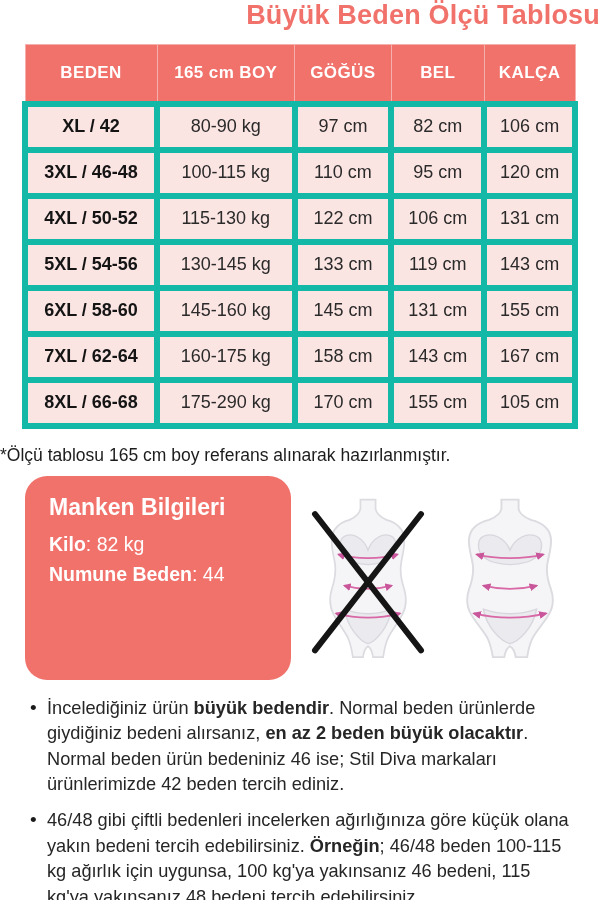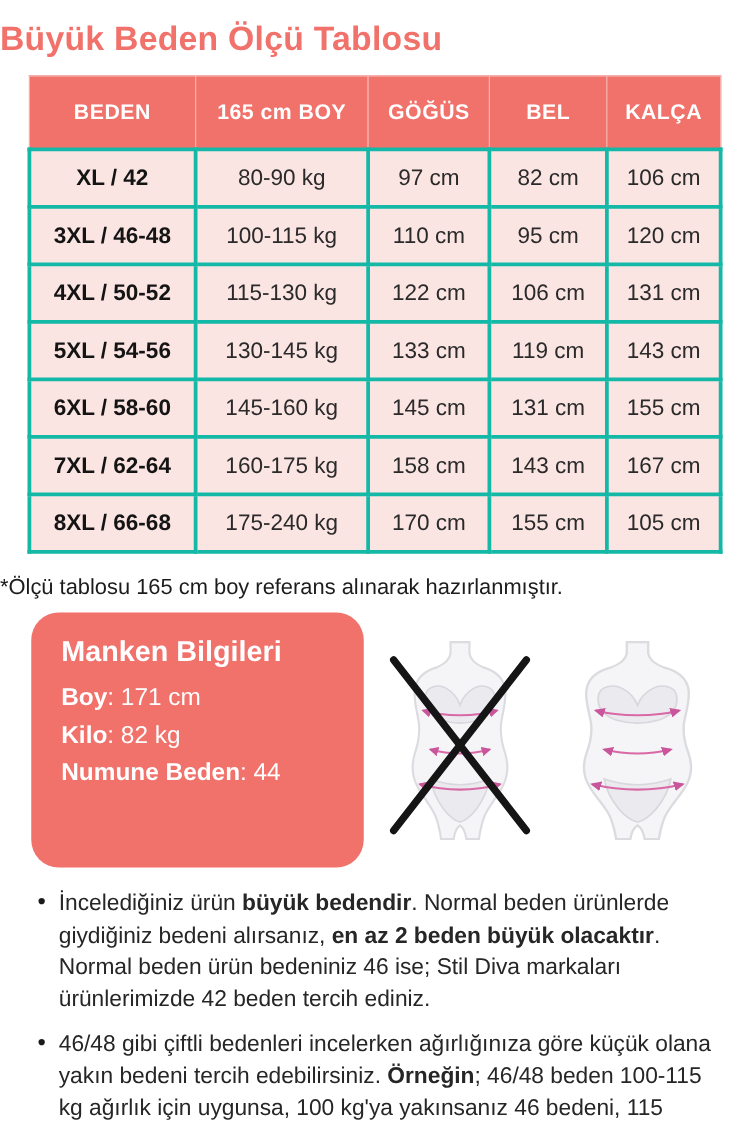--- a/index.html
+++ b/index.html
@@ -5,25 +5,24 @@
   * { margin:0; padding:0; box-sizing:border-box; }
   html,body { background:#ffffff; }
   body {
     width:600px; height:900px;
     font-family:"Liberation Sans","DejaVu Sans",sans-serif;
     color:#262626;
   }
   .page { width:600px; height:900px; overflow:hidden; background:#fff; }
 
   .page-title {
-    text-align:left;
+    text-align:right;
     color:#F1716B;
     font-size:27px;
     font-weight:bold;
-    padding-top:16px;
     letter-spacing:0.2px;
     line-height:1.15;
   }
 
   table.size-table {
     border-collapse:collapse;
     margin:13px auto 0 auto;
     width:556px;
     table-layout:fixed;
   }
@@ -37,21 +36,21 @@
     letter-spacing:0.4px;
     text-align:center;
     vertical-align:middle;
   }
   .size-table td {
     background:#FBE5E3;
     font-size:18px;
     height:46px;
     text-align:center;
     vertical-align:middle;
-    border:3px solid #14b8a6;
+    border:6px solid #14b8a6;
     color:#2A2A2A;
   }
   .size-table td.size-col { font-weight:bold; color:#141414; }
   .col-beden { width:24%; }
   .col-boy   { width:25%; }
   .col-gogus { width:17.6%; }
   .col-bel   { width:16.9%; }
   .col-kalca { width:16.5%; }
 
   .footnote {
@@ -179,36 +178,35 @@
         </tr>
         <tr>
           <td class="size-col">7XL / 62-64</td>
           <td>160-175 kg</td>
           <td>158 cm</td>
           <td>143 cm</td>
           <td>167 cm</td>
         </tr>
         <tr>
           <td class="size-col">8XL / 66-68</td>
-          <td>175-240 kg</td>
+          <td>175-290 kg</td>
           <td>170 cm</td>
           <td>155 cm</td>
           <td>105 cm</td>
         </tr>
       </tbody>
   </table>
 
   <p class="footnote">*Ölçü tablosu 165 cm boy referans alınarak hazırlanmıştır.</p>
 
   <div class="info-row">
 
     <div class="model-box">
       <div class="model-title">Manken Bilgileri</div>
       <div class="model-fields">
-          <div class="model-field"><b>Boy</b>: 171 cm</div>
           <div class="model-field"><b>Kilo</b>: 82 kg</div>
           <div class="model-field"><b>Numune Beden</b>: 44</div>
         </div>
     </div>
 
     <div class="figures">
 
       <div class="figure">
         <svg width="118" height="160" viewBox="0 0 140 190">
           <defs>

